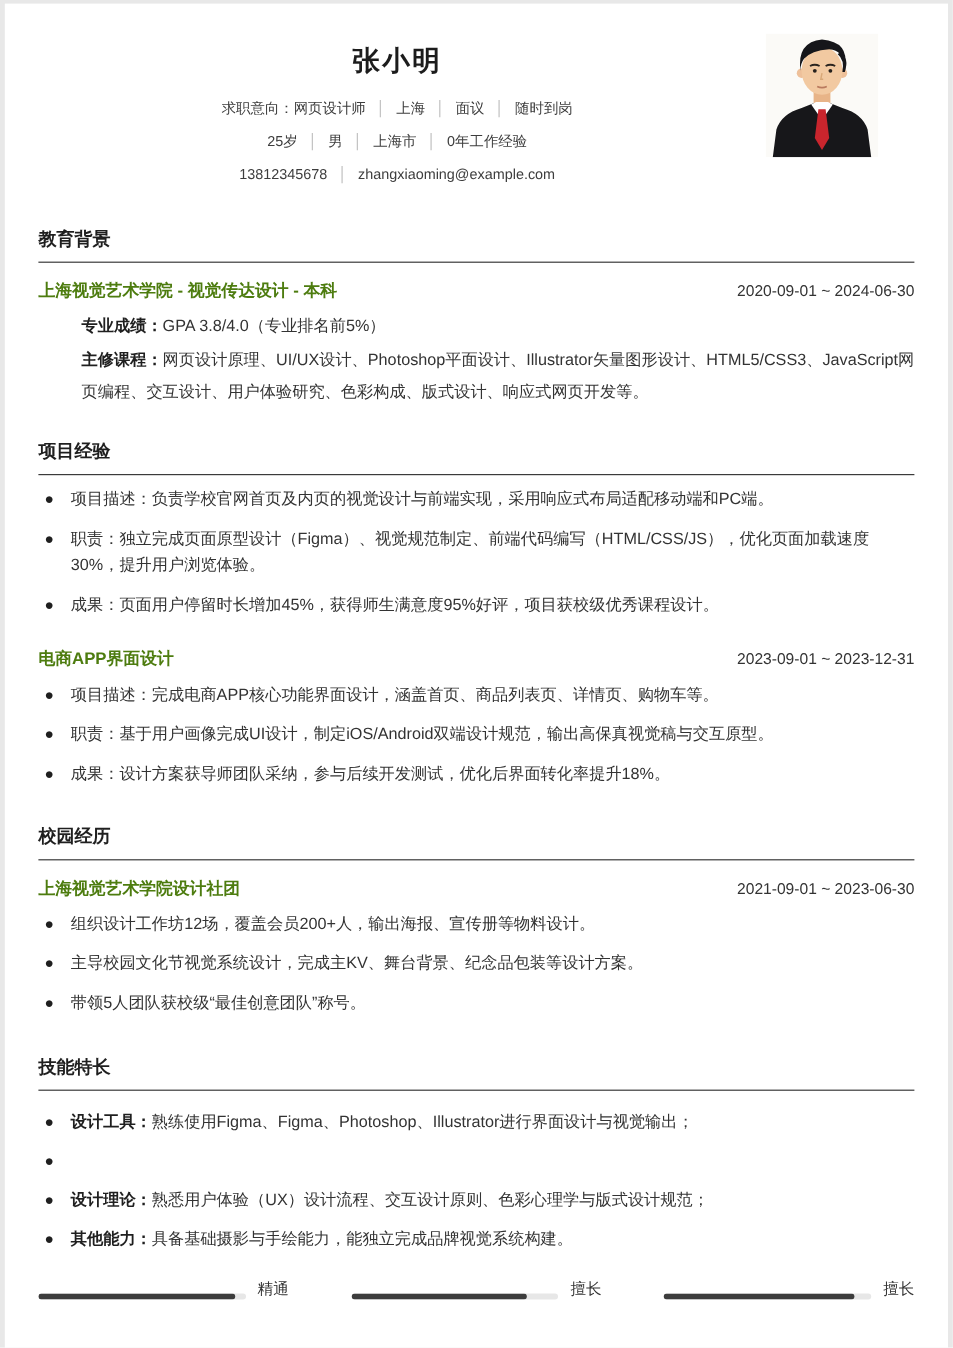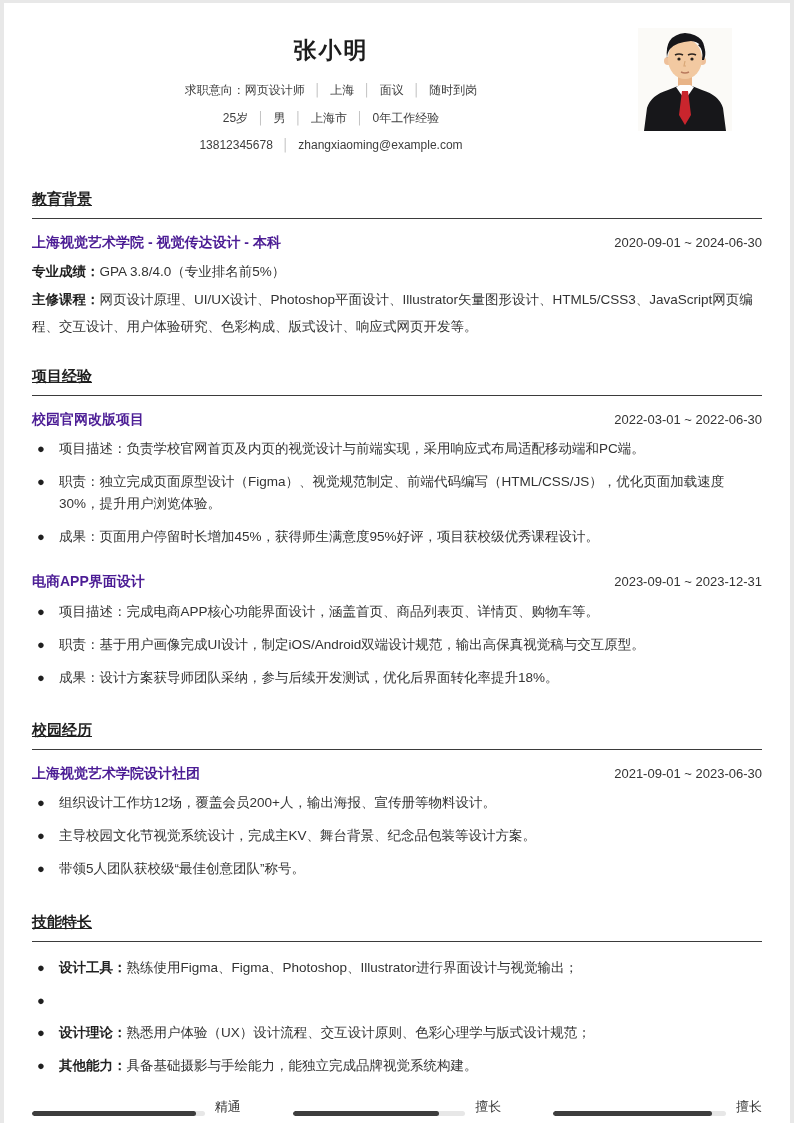--- a/index.html
+++ b/index.html
@@ -23,26 +23,26 @@
   .header-text { flex:1; text-align:center; padding-top:6px; }
   .name { font-size:23px; font-weight:bold; color:#1c1c1c; letter-spacing:2px; margin:6px 0 16px; }
   .contact-line { color:#3d3d3d; font-size:12px; margin:11px 0; }
   .contact-line .sep { color:#b9b9b9; margin:0 9px; font-weight:300; }
   .photo-wrap { width:94px; height:103px; margin:5px 30px 0 8px; flex:0 0 auto; }
   .photo-wrap svg { display:block; }
   
   .section { margin-top:27px; }
   .section-title {
     font-size:15px; font-weight:bold; color:#1f1f1f;
-    padding-bottom:9px; border-bottom:1.5px solid #3b3b3b;text-decoration:underline;
+    padding-bottom:9px; border-bottom:1.5px solid #3b3b3b;
   }
   .entry-head { display:flex; justify-content:space-between; align-items:baseline; margin:15px 0 3px; }
-  .entry-title { font-weight:bold; color:#4c1d95; font-size:14px;text-align:right; }
+  .entry-title { font-weight:bold; color:#4d7c0f; font-size:14px;text-align:right; }
   .entry-date { font-size:13px; color:#333; }
-  .kv { margin-top:7px; line-height:1.95; }
+  .kv { margin-top:7px; line-height:1.95;margin-left:36px; }
   .kv .kv-label { font-weight:bold; color:#1f1f1f; }
   ul.bullets { list-style:none; margin:4px 0 0; padding:0; }
   ul.bullets li { display:flex; padding:5.5px 0; line-height:1.62; }
   ul.bullets .dot { flex:0 0 auto; width:22px; padding-left:5px; color:#1f1f1f; font-size:13px; }
   ul.bullets .b-label { font-weight:bold; color:#1f1f1f; white-space:nowrap; }
   
   .bars-grid {
     display:grid; grid-template-columns:repeat(3,1fr);
     column-gap:52px; row-gap:16px; margin-top:16px;
   }
@@ -116,24 +116,20 @@
       <span class="kv-label">专业成绩：</span><span>GPA 3.8/4.0（专业排名前5%）</span>
     </div>
     <div class="kv" style="margin-top:2px;">
       <span class="kv-label">主修课程：</span><span>网页设计原理、UI/UX设计、Photoshop平面设计、Illustrator矢量图形设计、HTML5/CSS3、JavaScript网页编程、交互设计、用户体验研究、色彩构成、版式设计、响应式网页开发等。</span>
     </div>
   </div>
 
   <div class="section">
     <div class="section-title">项目经验</div>
 
-    <div class="entry-head">
-      <span class="entry-title">校园官网改版项目</span>
-      <span class="entry-date">2022-03-01 ~ 2022-06-30</span>
-    </div>
     <ul class="bullets">
       <li>
           <span class="dot">●</span>
           <span>项目描述：负责学校官网首页及内页的视觉设计与前端实现，采用响应式布局适配移动端和PC端。</span>
         </li>
       <li>
           <span class="dot">●</span>
           <span>职责：独立完成页面原型设计（Figma）、视觉规范制定、前端代码编写（HTML/CSS/JS），优化页面加载速度30%，提升用户浏览体验。</span>
         </li>
       <li>

